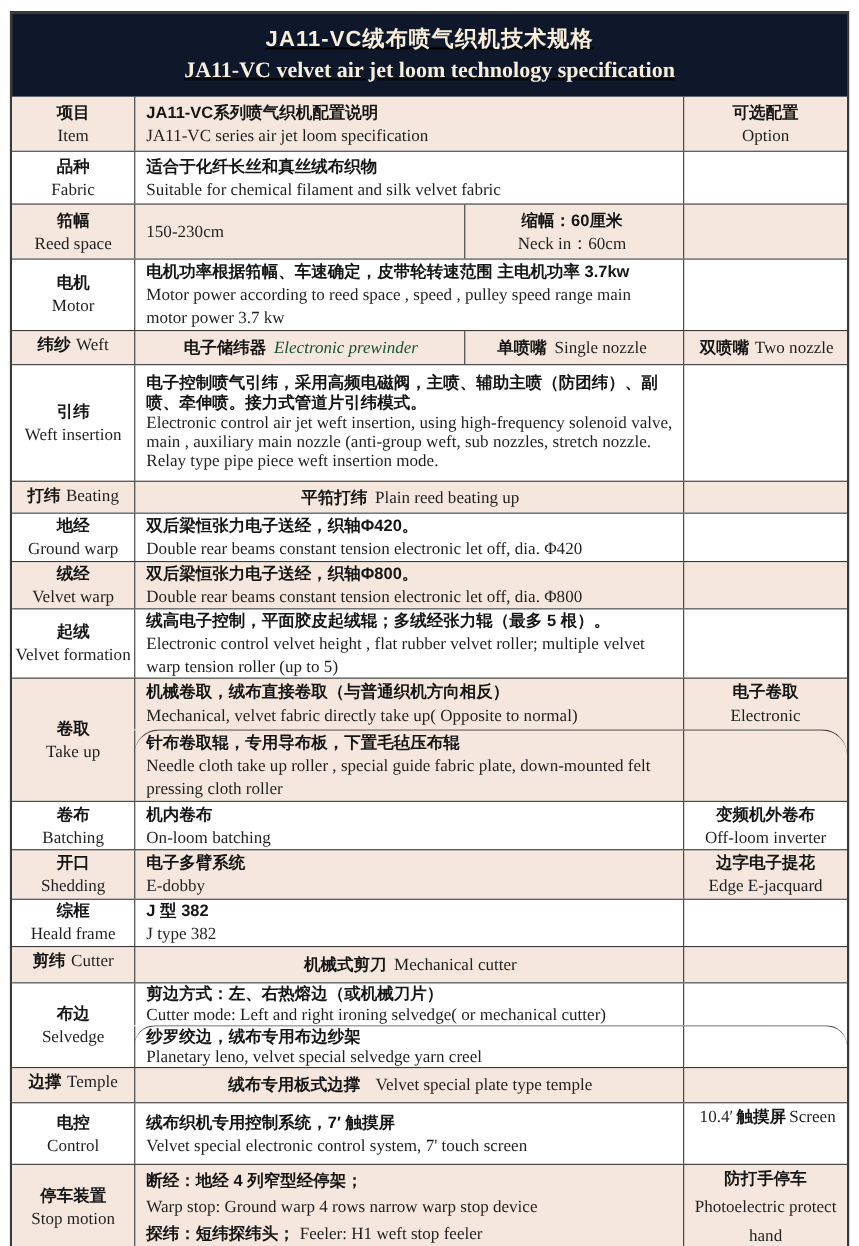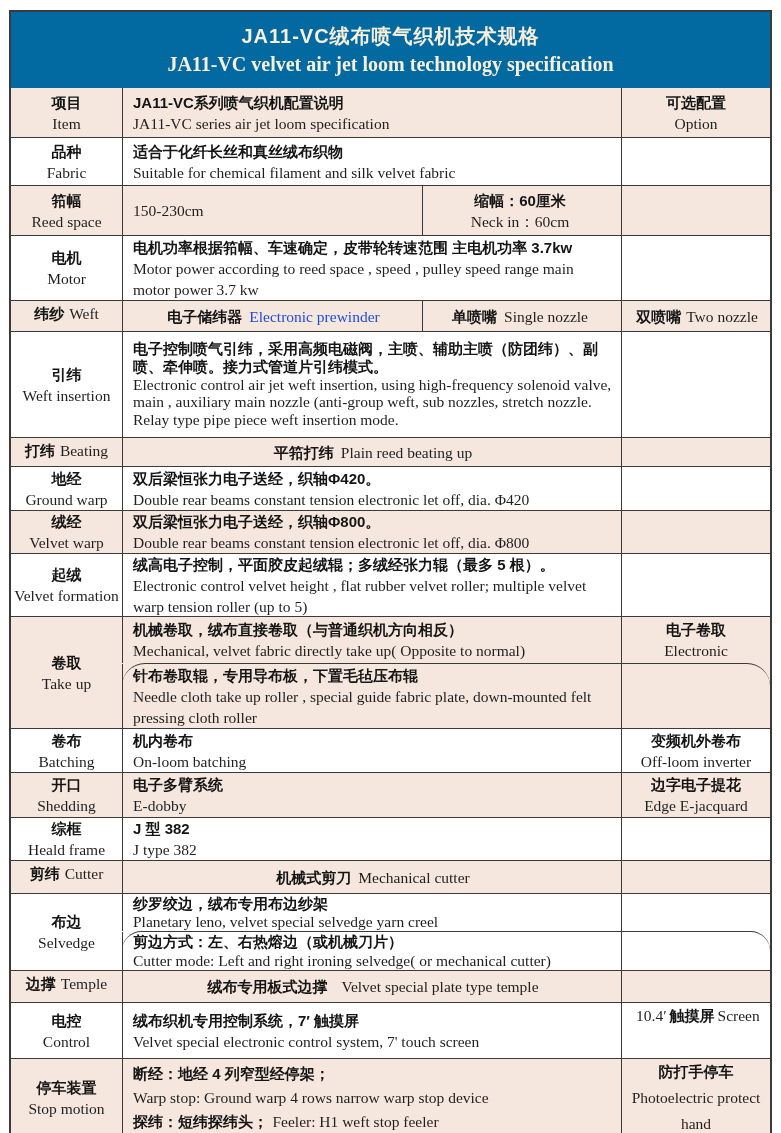--- a/index.html
+++ b/index.html
@@ -1,22 +1,22 @@
 <!DOCTYPE html>
 <html><head>
 <meta charset="utf-8">
 <style>
   html,body{margin:0;padding:0;background:#ffffff;}
   .page{position:relative;width:781px;height:1133px;background:#ffffff;overflow:hidden;
         font-family:"Liberation Sans","DejaVu Sans",sans-serif;}
   .spec-table{position:absolute;left:9px;top:10px;width:763px;box-sizing:border-box;
         border:2px solid #3a3a3a;background:#ffffff;}
   
-  .banner{background:#0369a1;height:76px;display:flex;flex-direction:column;
-        justify-content:center;align-items:center;}
+  .banner{background:#0f172a;height:76px;display:flex;flex-direction:column;
+        justify-content:center;align-items:center;text-decoration:underline;}
   .banner .t-zh{color:#F8EFDB;font-size:20px;font-weight:bold;letter-spacing:1px;line-height:28px;}
   .banner .t-en{color:#F8EFDB;font-size:20px;font-weight:bold;line-height:28px;
         font-family:"Liberation Serif","DejaVu Serif",serif;}
   
   .row{display:flex;border-top:1.5px solid #3a3a3a;box-sizing:border-box;background:#ffffff;}
   .row.pink{background:#F5E7DD;}
   .cell{box-sizing:border-box;}
   .label-cell{width:111px;flex:0 0 111px;display:flex;flex-direction:column;justify-content:center;
         align-items:center;text-align:center;line-height:21px;padding:2px 2px;}
   .label-cell.inline{flex-direction:row;gap:5px;align-items:baseline;}
@@ -34,21 +34,21 @@
   .opt-cell{width:149px;flex:0 0 149px;border-left:1.5px solid #3a3a3a;display:flex;
         flex-direction:column;justify-content:center;align-items:center;text-align:center;
         line-height:21px;padding:2px 4px;}
   .opt-cell.inline{flex-direction:row;gap:3px;align-items:baseline;justify-content:flex-start;padding-left:14px;}
   .opt-cell.left{align-items:flex-start;text-align:left;padding-left:6px;flex-direction:row;gap:5px;}
   .opt-cell.loose{line-height:26px;}
   
   .zh{font-weight:bold;color:#151515;font-size:15px;font-family:"Liberation Sans","DejaVu Sans",sans-serif;}
   .en{font-weight:normal;color:#1f1f1f;font-size:15.5px;
       font-family:"Liberation Serif","DejaVu Serif",serif;}
-  .gray{color:#1d4ed8;}
+  .gray{color:#14532d;font-style:italic;}
   .block{display:block;}
 </style>
 </head>
 <body>
 
 <div class="page">
   <div class="spec-table">
 
     <div class="banner">
       <div class="t-zh">JA11-VC绒布喷气织机技术规格</div>
@@ -295,31 +295,31 @@
         <div class="cell opt-cell"></div>
       </div>
     </div>
 
     <div class="row" style="height:77px">
       <div class="cell label-cell">
         <span class="zh">布边</span>
         <span class="en">Selvedge</span>
       </div>
       <div class="right stack">
+        <div class="subrow">
+          <div class="cell desc-cell" style="line-height:19px;">
+            <span class="zh block">剪边方式：左、右热熔边（或机械刀片）</span>
+            <span class="en block">Cutter mode: Left and right ironing selvedge( or mechanical cutter)</span>
+          </div>
+          <div class="cell opt-cell"></div>
+        </div>
         <div class="subrow" style="flex:0 0 37px;">
           <div class="cell desc-cell" style="line-height:18px;">
             <span class="zh block">纱罗绞边，绒布专用布边纱架</span>
             <span class="en block">Planetary leno, velvet special selvedge yarn creel</span>
-          </div>
-          <div class="cell opt-cell"></div>
-        </div>
-        <div class="subrow">
-          <div class="cell desc-cell" style="line-height:19px;">
-            <span class="zh block">剪边方式：左、右热熔边（或机械刀片）</span>
-            <span class="en block">Cutter mode: Left and right ironing selvedge( or mechanical cutter)</span>
           </div>
           <div class="cell opt-cell"></div>
         </div>
       </div>
     </div>
 
     <div class="row pink" style="height:32px">
       <div class="cell label-cell inline">
         <span class="zh">边撑</span>
         <span class="en">Temple</span>

